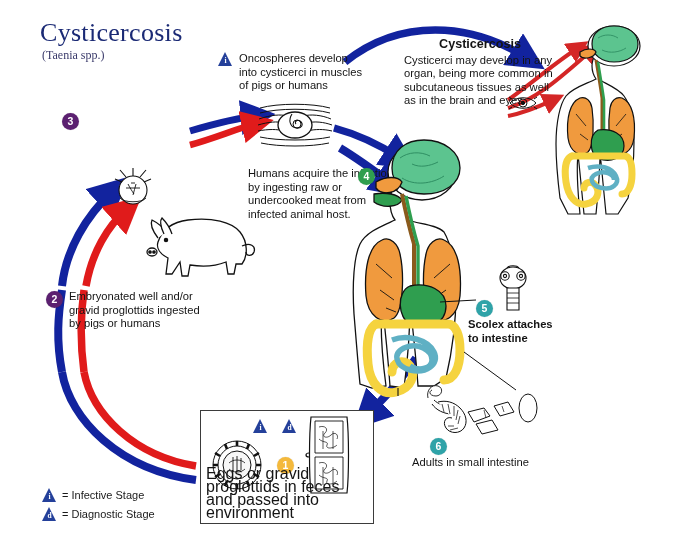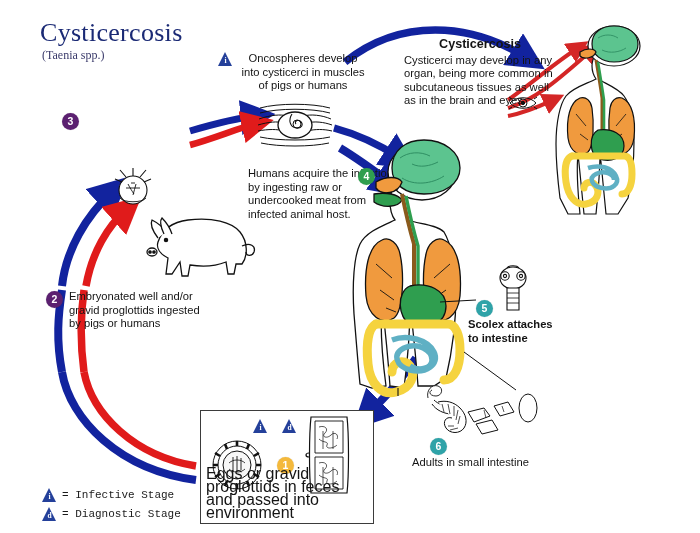--- a/index.html
+++ b/index.html
@@ -21,21 +21,21 @@
     border-bottom:14px solid #24409a;}
   .tri .gl{position:absolute;left:0;top:3px;width:15px;text-align:center;
     font-size:7.5px;font-weight:bold;color:#ffffff;line-height:11px;
     font-family:"Liberation Serif",serif;}
   #box1{left:200px;top:410px;width:172px;height:112px;
         border:1.6px solid #3b3b3b;background:#fff;}
   #box1cap{position:absolute;left:5px;bottom:4px;width:164px;
            font-size:16px;line-height:13px;}
   #legend{left:42px;top:488px;}
   .legrow{display:flex;align-items:center;gap:5px;margin-bottom:5px;}
-  .legrow span.lt{font-size:11px;font-family:Liberation Mono, monospace;}
+  .legrow span.lt{font-size:11px;}
   svg{overflow:visible;}
 </style>
 </head>
 <body>
 
 <div class="abs" id="title">Cysticercosis</div>
 <div class="abs" id="subtitle">(Taenia spp.)</div>
 
 <svg class="abs" style="left:0;top:0;width:700px;height:533px;pointer-events:none;">
   <defs>
@@ -72,21 +72,21 @@
   <path d="M84,372 C80,342 80,318 84,290" stroke="#e01b1b" stroke-width="7.5" fill="none"></path>
   <path d="M62,286 C66,250 86,216 112,192" stroke="#12239e" stroke-width="8" fill="none" marker-end="url(#mb)"></path>
   <path d="M86,286 C92,252 108,226 126,210" stroke="#e01b1b" stroke-width="7.5" fill="none" marker-end="url(#mr)"></path>
 </svg>
 
 <div class="abs" style="left:218px;top:52px;display:flex;gap:6px;align-items:flex-start;">
   <div class="tri">
     <div class="sh"></div>
       <div class="gl">i</div>
   </div>
-  <div class="txt" style="width:128px;text-align:center;">Oncospheres develop into cysticerci in muscles of pigs or humans</div>
+  <div class="txt" style="width:128px;">Oncospheres develop into cysticerci in muscles of pigs or humans</div>
 </div>
 
 <svg class="abs" style="left:258px;top:100px;width:74px;height:48px;">
   <g stroke="#111" fill="none" stroke-width="1">
     <path d="M2,8 C20,3 54,3 72,8"></path>
       <path d="M2,13 C20,8 54,8 72,13"></path>
     <path d="M1,19 C12,15 24,14 28,16"></path>
       <path d="M46,16 C52,14 64,15 73,19"></path>
     <path d="M0,25 C10,22 20,21 25,23"></path>
       <path d="M49,23 C56,21 66,22 74,25"></path>

